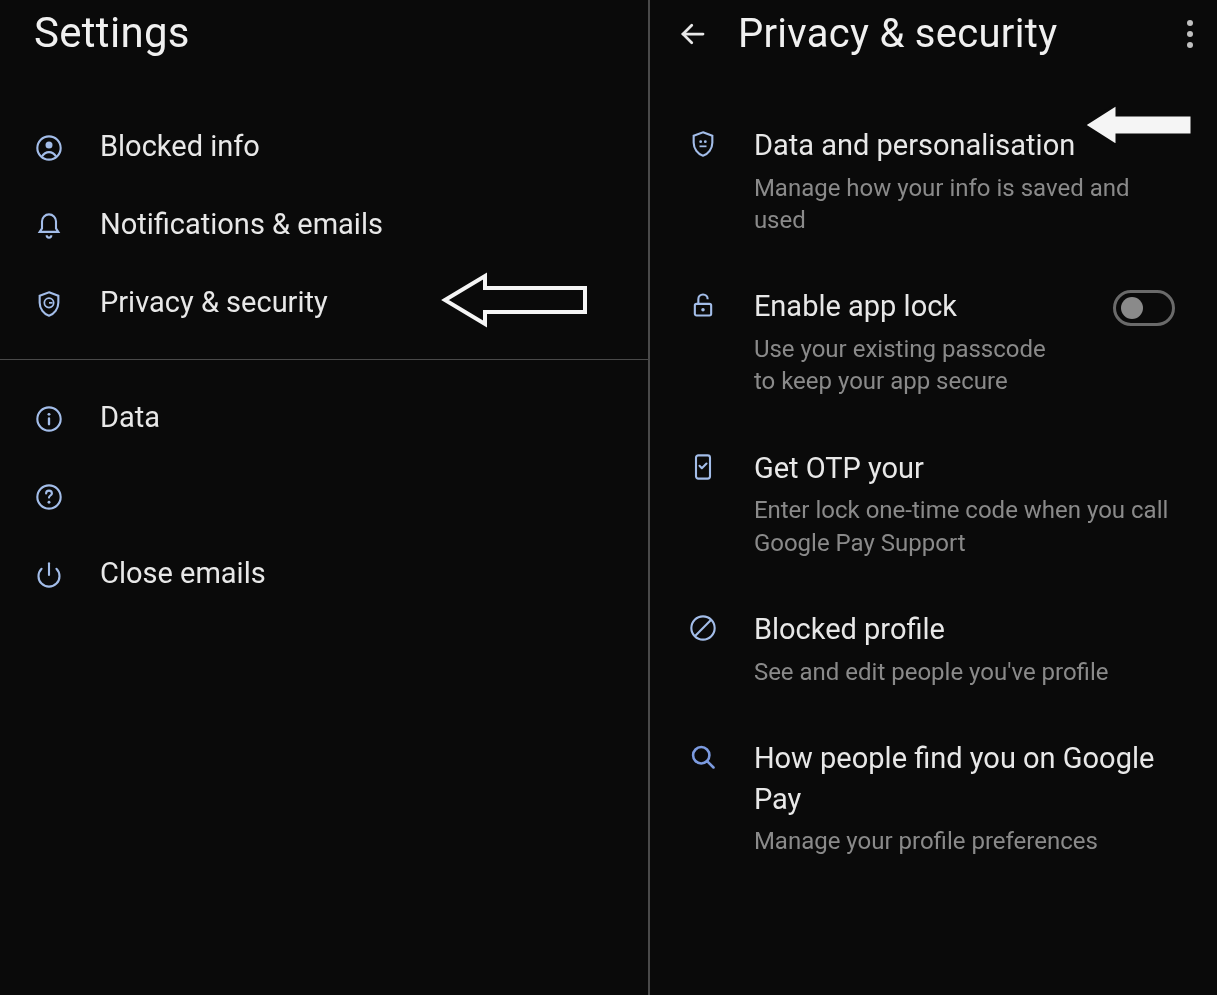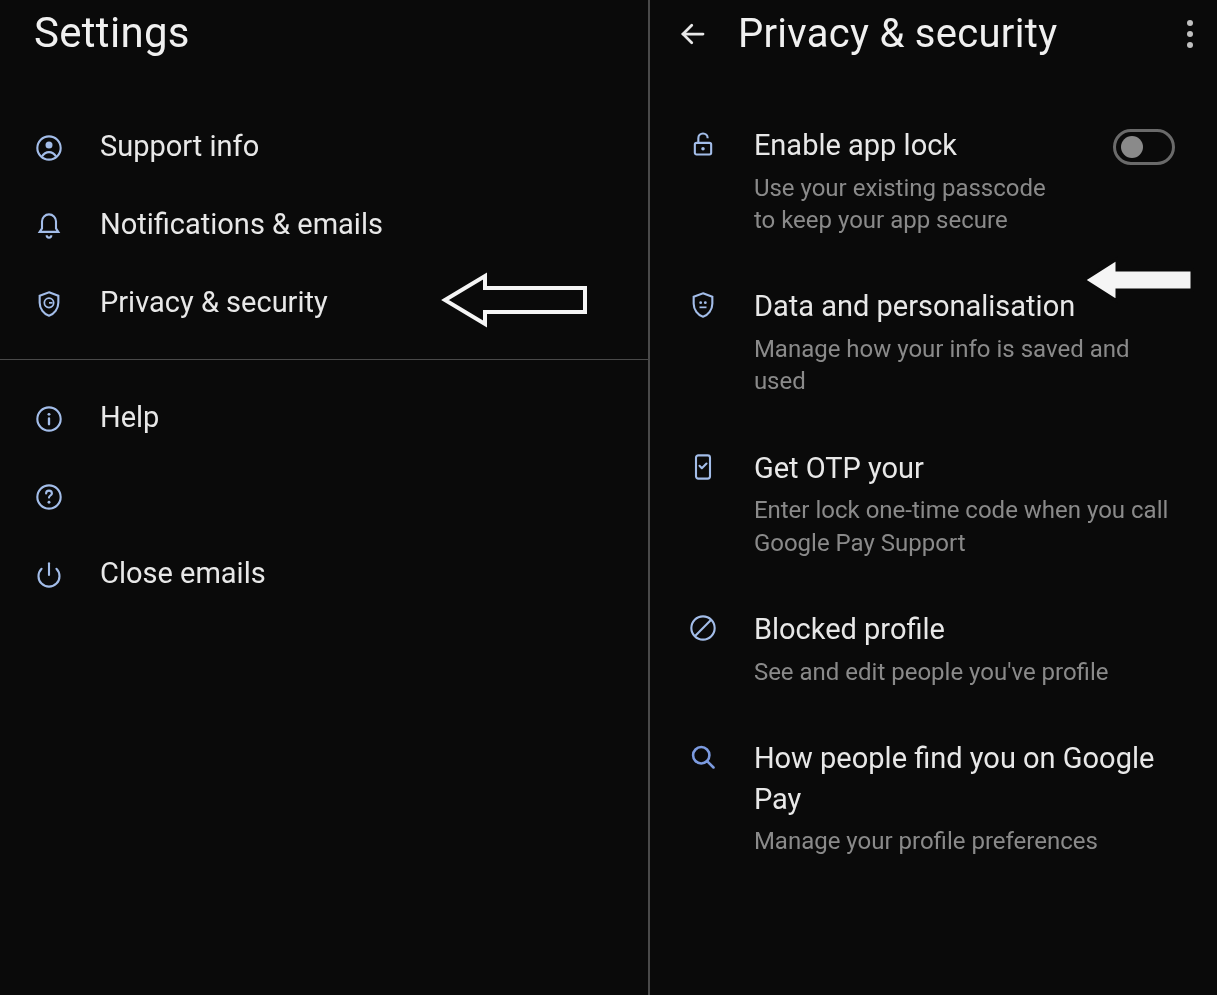--- a/index.html
+++ b/index.html
@@ -181,21 +181,21 @@
   <div class="list">
 
     <div class="item">
       <span class="icon-slot">
         <svg viewBox="0 0 24 24" fill="none" stroke="#a3bde9" stroke-width="1.8">
           <circle cx="12" cy="12" r="10"></circle>
           <circle cx="12" cy="9.5" r="3" fill="#a3bde9" stroke="none"></circle>
           <path d="M6 19.2c1.5-2.5 4-3.7 6-3.7s4.5 1.2 6 3.7" fill="none"></path>
         </svg>
       </span>
-      <span class="item-label">Support info</span>
+      <span class="item-label">Blocked info</span>
     </div>
 
     <div class="item">
       <span class="icon-slot">
         <svg viewBox="0 0 24 24" fill="none" stroke="#a3bde9" stroke-width="1.8">
           <path d="M6 8a6 6 0 0 1 12 0v6l2 3H4l2-3V8z"></path>
           <path d="M10 20a2 2 0 0 0 4 0"></path>
         </svg>
       </span>
       <span class="item-label">Notifications &amp; emails</span>
@@ -220,21 +220,21 @@
     <div class="divider"></div>
 
     <div class="item">
       <span class="icon-slot">
         <svg viewBox="0 0 24 24" fill="none" stroke="#a3bde9" stroke-width="1.8">
           <circle cx="12" cy="12" r="10"></circle>
           <line x1="12" y1="8" x2="12" y2="8" stroke-width="2.5" stroke-linecap="round"></line>
           <line x1="12" y1="11.5" x2="12" y2="16.5" stroke-width="2" stroke-linecap="round"></line>
         </svg>
       </span>
-      <span class="item-label">Help</span>
+      <span class="item-label">Data</span>
     </div>
 
     <div class="item">
       <span class="icon-slot">
         <svg viewBox="0 0 24 24" fill="none" stroke="#a3bde9" stroke-width="1.8">
           <circle cx="12" cy="12" r="10"></circle>
           <path d="M9.5 9a2.5 2.5 0 0 1 5 0c0 1.5-2.5 2-2.5 3.5" stroke-linecap="round"></path>
           <line x1="12" y1="16.5" x2="12" y2="16.5" stroke-width="2.5" stroke-linecap="round"></line>
         </svg>
       </span>
@@ -267,57 +267,57 @@
         <span></span>
         <span></span>
     </div>
   </div>
 
   <div class="right-list">
 
     <div class="item-right">
       <span class="icon-slot">
         <svg viewBox="0 0 24 24" fill="none" stroke="#a3bde9" stroke-width="1.8">
-          <rect x="5" y="11" width="14" height="10" rx="1.5"></rect>
-          <path d="M8 11V7a4 4 0 0 1 8 0"></path>
-          <circle cx="12" cy="16" r="1.5" fill="#a3bde9" stroke="none"></circle>
-        </svg>
-      </span>
-      <div class="item-body">
-        <div class="item-title">Enable app lock</div>
-        <div class="item-subtitle">Use your existing passcode to keep your app secure</div>
-      </div>
-      <div class="toggle">
-        <div class="toggle-knob"></div>
-      </div>
-    </div>
-
-    <div class="item-right">
-      <span class="icon-slot">
-        <svg viewBox="0 0 24 24" fill="none" stroke="#a3bde9" stroke-width="1.8">
           <path d="M12 2l8 3v6c0 5-3.5 9.5-8 11-4.5-1.5-8-6-8-11V5l8-3z"></path>
           <circle cx="10" cy="10" r="1.2" fill="#a3bde9" stroke="none"></circle>
           <circle cx="14" cy="10" r="1.2" fill="#a3bde9" stroke="none"></circle>
           <path d="M9 14h6" stroke-width="1.5"></path>
         </svg>
       </span>
       <div class="item-body">
         <div class="item-title">Data and personalisation</div>
         <div class="item-subtitle">Manage how your info is saved and used</div>
       </div>
       <div class="arrow-annotation arrow-right-panel">
         <svg width="118" height="56" viewBox="0 0 118 56">
           <path d="M5 28 L38 7 L38 18 L113 18 L113 38 L38 38 L38 49 Z" fill="#f5f5f5" stroke="#0a0a0a" stroke-width="3" stroke-linejoin="miter"></path>
         </svg>
       </div>
     </div>
 
     <div class="item-right">
       <span class="icon-slot">
         <svg viewBox="0 0 24 24" fill="none" stroke="#a3bde9" stroke-width="1.8">
+          <rect x="5" y="11" width="14" height="10" rx="1.5"></rect>
+          <path d="M8 11V7a4 4 0 0 1 8 0"></path>
+          <circle cx="12" cy="16" r="1.5" fill="#a3bde9" stroke="none"></circle>
+        </svg>
+      </span>
+      <div class="item-body">
+        <div class="item-title">Enable app lock</div>
+        <div class="item-subtitle">Use your existing passcode to keep your app secure</div>
+      </div>
+      <div class="toggle">
+        <div class="toggle-knob"></div>
+      </div>
+    </div>
+
+    <div class="item-right">
+      <span class="icon-slot">
+        <svg viewBox="0 0 24 24" fill="none" stroke="#a3bde9" stroke-width="1.8">
           <rect x="6" y="2" width="12" height="20" rx="2"></rect>
           <polyline points="9,11 11,13 15,9" stroke-linecap="round" stroke-linejoin="round"></polyline>
         </svg>
       </span>
       <div class="item-body">
         <div class="item-title">Get OTP your</div>
         <div class="item-subtitle">Enter lock one-time code when you call Google Pay Support</div>
       </div>
     </div>
 

